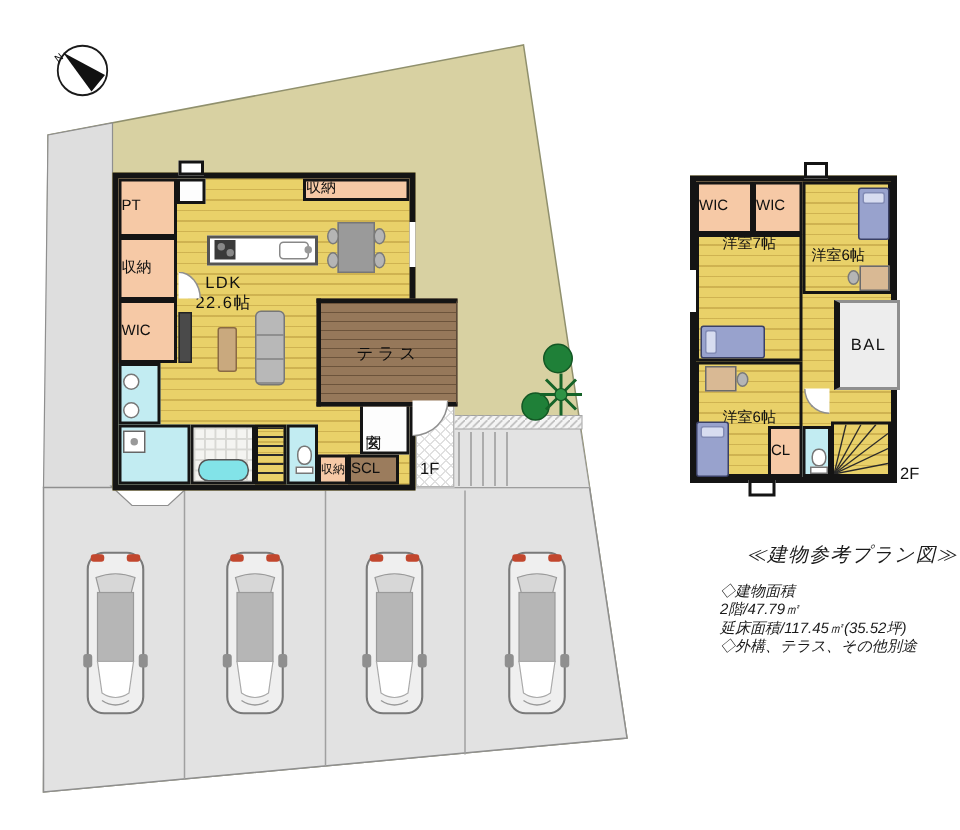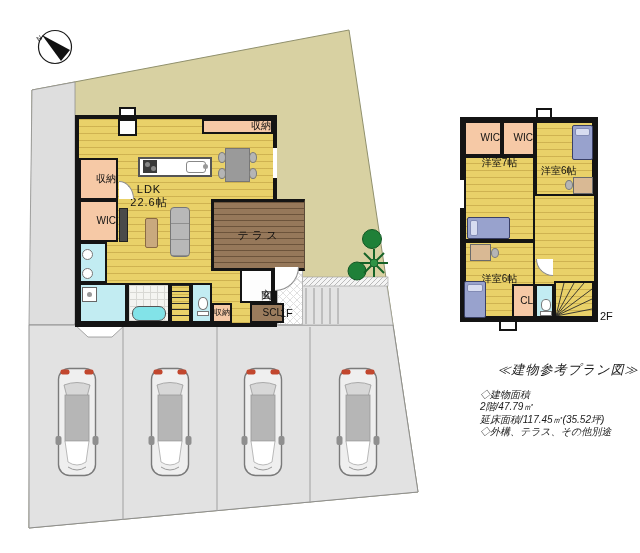--- a/index.html
+++ b/index.html
@@ -4,21 +4,21 @@
 <style>
   html,body{margin:0;padding:0;background:#fff;}
   .scene{position:relative;width:640px;height:553px;background:#ffffff;overflow:hidden;
          font-family:"Liberation Sans",sans-serif;color:#111;}
   .scene *{box-sizing:border-box;}
   svg.site{position:absolute;left:0;top:0;}
 
   
   .plan{position:absolute;border:4px solid #141414;background:#e9d169;
         background-image:repeating-linear-gradient(180deg,rgba(146,108,24,.30) 0 1px,transparent 1px 7px);}
-  .room{position:absolute;border:2px solid #141414;display:flex;align-items:center;justify-content:flex-end;
+  .room{position:absolute;border:2px solid #141414;display:flex;align-items:center;justify-content:flex-start;
         text-align:center;font-size:10px;line-height:1.05;color:#101010;overflow:hidden;}
   .pink{background:#f6c9a6;}
   .cyan{background:#c2ecf2;}
   .white-room{background:#fdfdfd;}
   .brown{background:#9b7c5d;}
   .yellow-room{background:transparent;}
   .tile{background-color:#f4f4f1;
         background-image:linear-gradient(#d8d8d4 1px,transparent 1px),linear-gradient(90deg,#d8d8d4 1px,transparent 1px);
         background-size:7px 7px;}
   .small-label{font-size:8px;}
@@ -142,20 +142,23 @@
     <use href="#car" x="55" y="367" width="44" height="110"></use>
     <use href="#car" x="148" y="367" width="44" height="110"></use>
     <use href="#car" x="241" y="367" width="44" height="110"></use>
     <use href="#car" x="336" y="367" width="44" height="110"></use>
   </svg>
 
   <div class="porch" style="left:277px;top:263px;width:26px;height:62px"></div>
   <div class="arc" style="left:275px;top:267px;width:24px;height:24px;border-radius:0 0 100% 0;border-top:none;border-left:none"></div>
 
   <div class="plan" style="left:75px;top:115px;width:202px;height:212px;z-index:5">
+    <div class="room pink" style="left:0;top:0;width:39px;height:39px">
+      <span>PT</span>
+      </div>
     <div class="room white-room" style="left:39px;top:0;width:19px;height:17px"></div>
     <div class="room pink" style="left:0;top:39px;width:39px;height:42px">
       <span>収納</span>
       </div>
     <div class="room pink" style="left:0;top:81px;width:39px;height:42px">
       <span>WIC</span>
       </div>
     <div class="room cyan" style="left:0;top:123px;width:28px;height:41px">
       <span class="basin" style="left:1px;top:5px;width:11px;height:11px"></span>
       <span class="basin" style="left:1px;top:24px;width:11px;height:11px"></span>
@@ -168,21 +171,21 @@
       <span class="tub" style="left:3px;top:21px;width:34px;height:15px"></span>
     </div>
     <div class="stairs1" style="left:91px;top:164px;width:21px;height:40px"></div>
     <div class="room cyan" style="left:112px;top:164px;width:21px;height:40px">
       <span class="wcbowl" style="left:5px;top:12px;width:10px;height:13px"></span>
       <span class="wctank" style="left:4px;top:26px;width:12px;height:5px"></span>
     </div>
     <div class="room pink small-label" style="left:133px;top:184px;width:20px;height:20px">
       <span>収納</span>
       </div>
-    <div class="room brown" style="left:171px;top:184px;width:34px;height:20px">
+    <div class="room brown" style="left:153px;top:184px;width:34px;height:20px">
       <span>SCL</span>
       </div>
     <div class="room white-room" style="left:161px;top:144px;width:33px;height:40px">
       <span class="vtext">玄関</span>
       </div>
     <div class="room pink" style="left:123px;top:0;width:71px;height:15px">
       <span>収納</span>
       </div>
 
     <div class="counter" style="left:59px;top:38px;width:74px;height:20px">
@@ -268,20 +271,23 @@
           <line x1="0" y1="33" x2="28" y2="0"></line>
             <line x1="0" y1="33" x2="36" y2="6"></line>
           <line x1="0" y1="33" x2="36" y2="16"></line>
             <line x1="0" y1="33" x2="36" y2="26"></line>
         </g>
       </svg>
     </div>
     <div class="arc" style="left:72px;top:138px;width:17px;height:17px;border-radius:0 0 0 100%;border-top:none;border-right:none"></div>
   </div>
 
+  <div class="balroom" style="left:556px;top:200px;width:44px;height:60px">
+    <span>BAL</span>
+  </div>
   <div class="bay" style="left:536px;top:108px;width:16px;height:11px"></div>
   <div class="bay" style="left:499px;top:320px;width:18px;height:11px"></div>
   <div class="win" style="left:460px;top:180px;width:4px;height:28px"></div>
   <div class="floor-tag" style="left:600px;top:310px">2F</div>
 
   <div class="info">
     <div class="info-title">≪建物参考プラン図≫</div>
     <div class="info-line">◇建物面積</div>
     <div class="info-line">2階/47.79㎡</div>
     <div class="info-line">延床面積/117.45㎡(35.52坪)</div>

